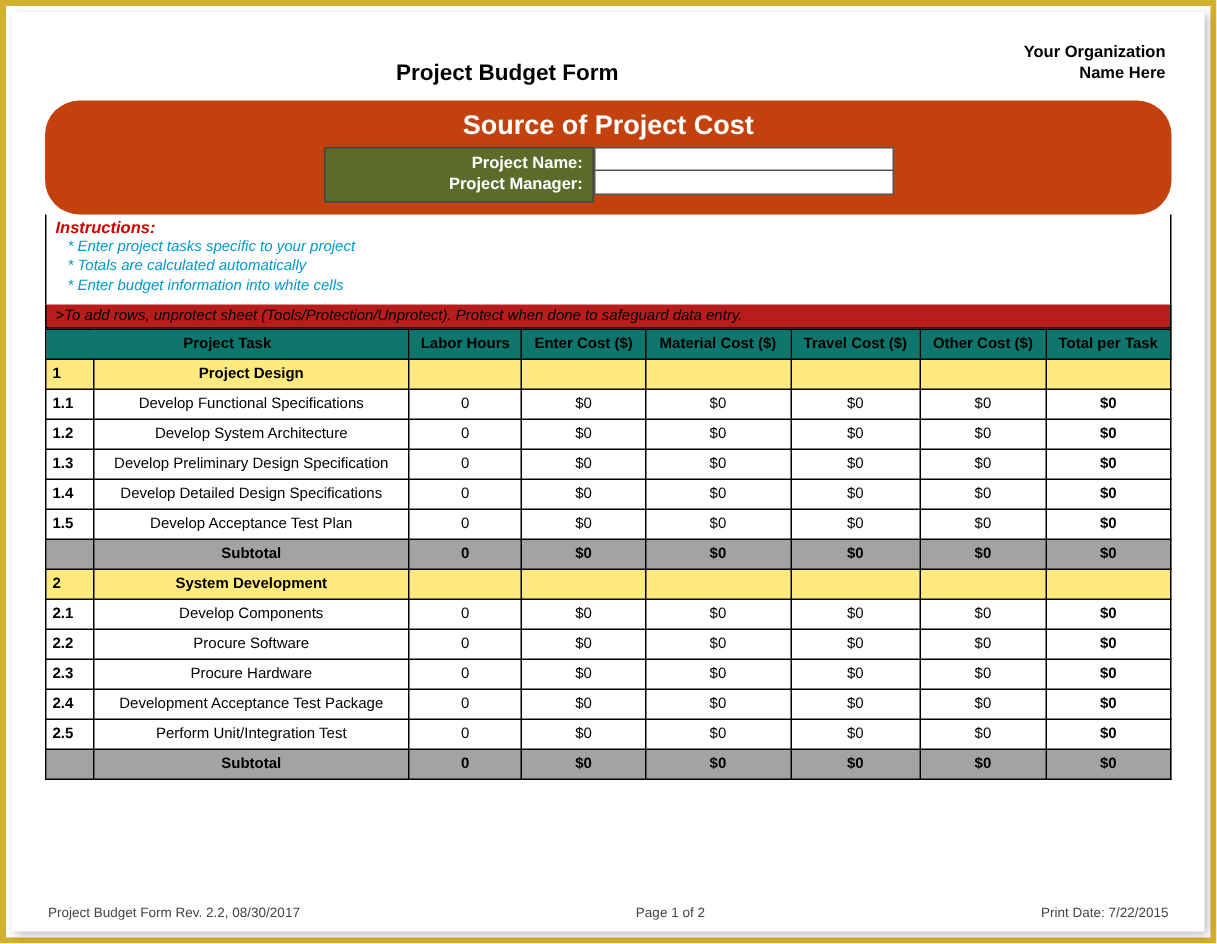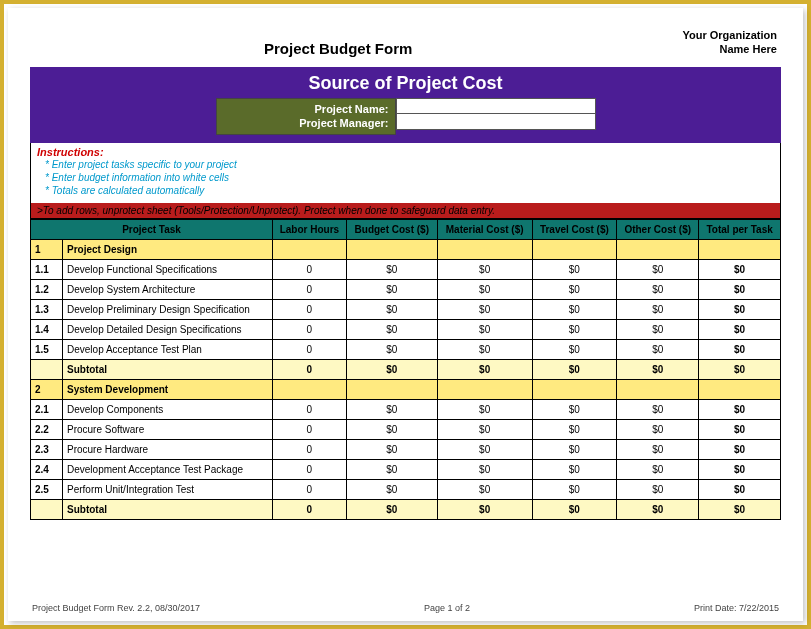--- a/index.html
+++ b/index.html
@@ -38,23 +38,24 @@
     font-weight: bold;
     margin-left: 230px;
   }
   .org {
     font-size: 11px;
     font-weight: bold;
     text-align: right;
     line-height: 1.3;
   }
   .banner {
-    background: #4c1d95;
+    background: #c2410c;
     padding: 6px 0 8px 0;
     text-align: center;
+    border-radius: 23px;
   }
   .banner-title {
     color: #fff;
     font-size: 18px;
     font-weight: bold;
     font-family: "Century Gothic", Futura, Arial, sans-serif;
     margin-bottom: 4px;
   }
   .banner-fields {
     display: flex;
@@ -122,28 +123,28 @@
   }
   table.grid th {
     background: #0f766e;
     font-weight: bold;
     text-align: center;
     font-size: 10px;
     line-height: 1.1;
     padding: 3px 2px;
   }
   .col-num { width: 32px; font-weight: bold; }
-  .col-task { width: 210px; }
+  .col-task { width: 210px; text-align: center; }
   .val { text-align: center; }
   tr.section td {
     background: #ffea80;
     font-weight: bold;
   }
   tr.subtotal td {
-    background: #fef9c3;
+    background: #a3a3a3;
     font-weight: bold;
   }
   .footer {
     margin-top: auto;
     display: flex;
     justify-content: space-between;
     font-size: 9px;
     padding: 4px 2px 0 2px;
     color: #444;
   }
@@ -172,31 +173,31 @@
         <div class="field-inputs">
           <div></div>
           <div></div>
         </div>
       </div>
     </div>
 
     <div class="instructions">
       <div class="instr-head">Instructions:</div>
       <div class="instr-item">* Enter project tasks specific to your project</div>
+      <div class="instr-item">* Totals are calculated automatically</div>
       <div class="instr-item">* Enter budget information into white cells</div>
-      <div class="instr-item">* Totals are calculated automatically</div>
     </div>
     <div class="unprotect-note">&gt;To add rows, unprotect sheet (Tools/Protection/Unprotect).  Protect when done to safeguard data entry.</div>
 
     <table class="grid">
       <thead>
         <tr>
           <th colspan="2">Project Task</th>
           <th>Labor Hours</th>
-          <th>Budget Cost ($)</th>
+          <th>Enter Cost ($)</th>
           <th>Material Cost ($)</th>
           <th>Travel Cost ($)</th>
           <th>Other Cost ($)</th>
           <th>Total per Task</th>
         </tr>
       </thead>
       <tbody id="tbody">
           <tr class="section">
             <td class="col-num">1</td>
             <td class="col-task">Project Design</td>

